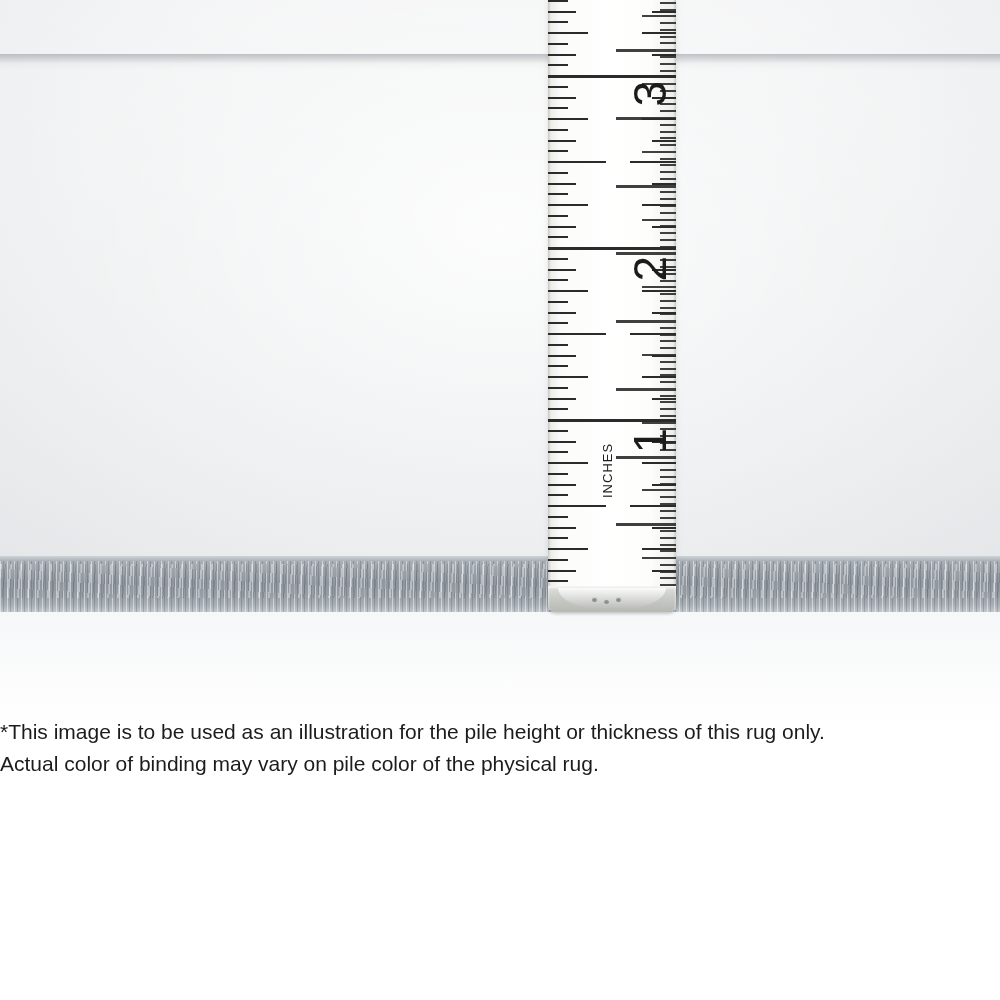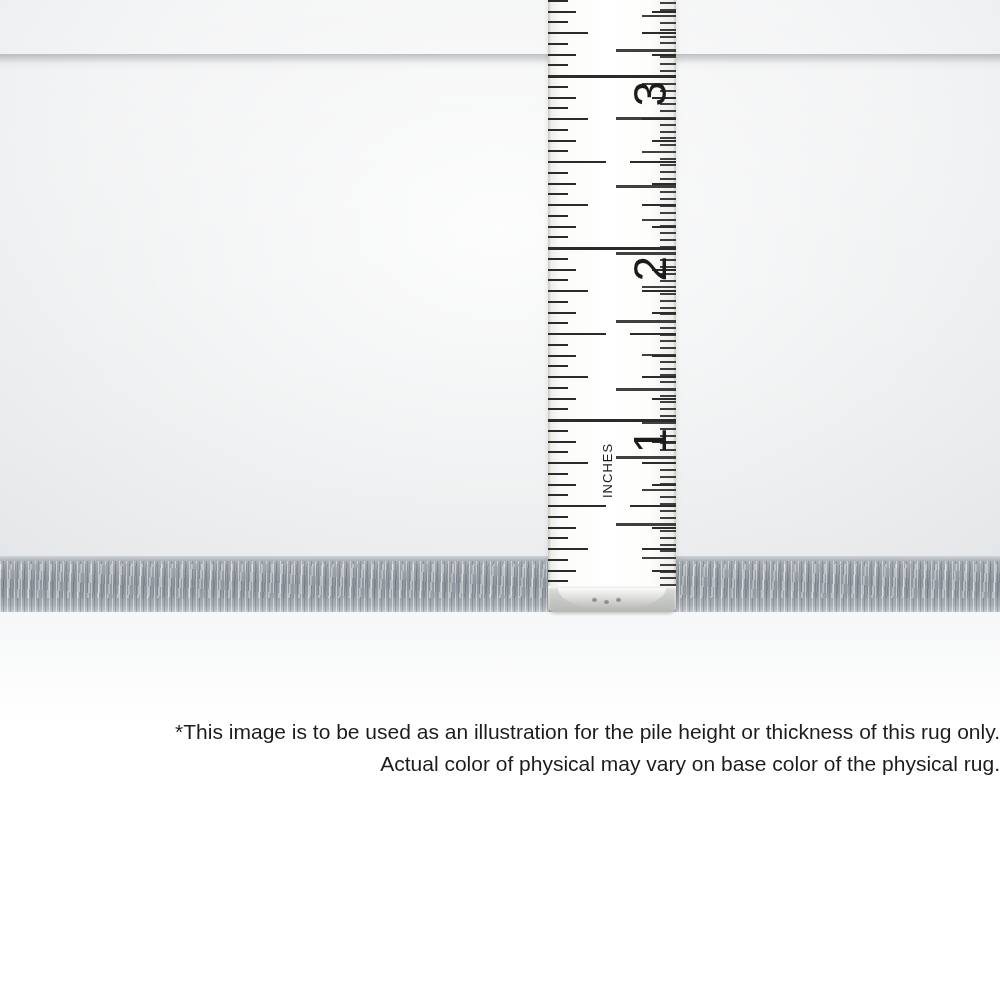--- a/index.html
+++ b/index.html
@@ -223,21 +223,21 @@
     background: #8e918d;
     box-shadow: inset 0 1px 0 rgba(255,255,255,0.7);
   }
 
   
   .caption {
     position: absolute;
     left: 0;
     top: 716px;
     width: 1000px;
-    text-align: right;
+    text-align: left;
     color: #1c1c1c;
     font-family: "Liberation Sans", sans-serif;
     font-size: 21px;
     line-height: 32px;
   }
   .caption div { white-space: nowrap; }
 </style>
 </head>
 <body>
 
@@ -443,16 +443,16 @@
 
   <div class="ruler-tip">
     <div class="tip-curve"></div>
     <div class="tip-rivet" style="left: 44px; top: 11px;"></div>
     <div class="tip-rivet" style="left: 56px; top: 13px;"></div>
     <div class="tip-rivet" style="left: 68px; top: 11px;"></div>
   </div>
 
   <div class="caption">
     <div>*This image is to be used as an illustration for the pile height or thickness of this rug only.</div>
-    <div>Actual color of physical may vary on base color of the physical rug.</div>
+    <div>Actual color of binding may vary on pile color of the physical rug.</div>
   </div>
 
 </div>
 
 </body></html>

